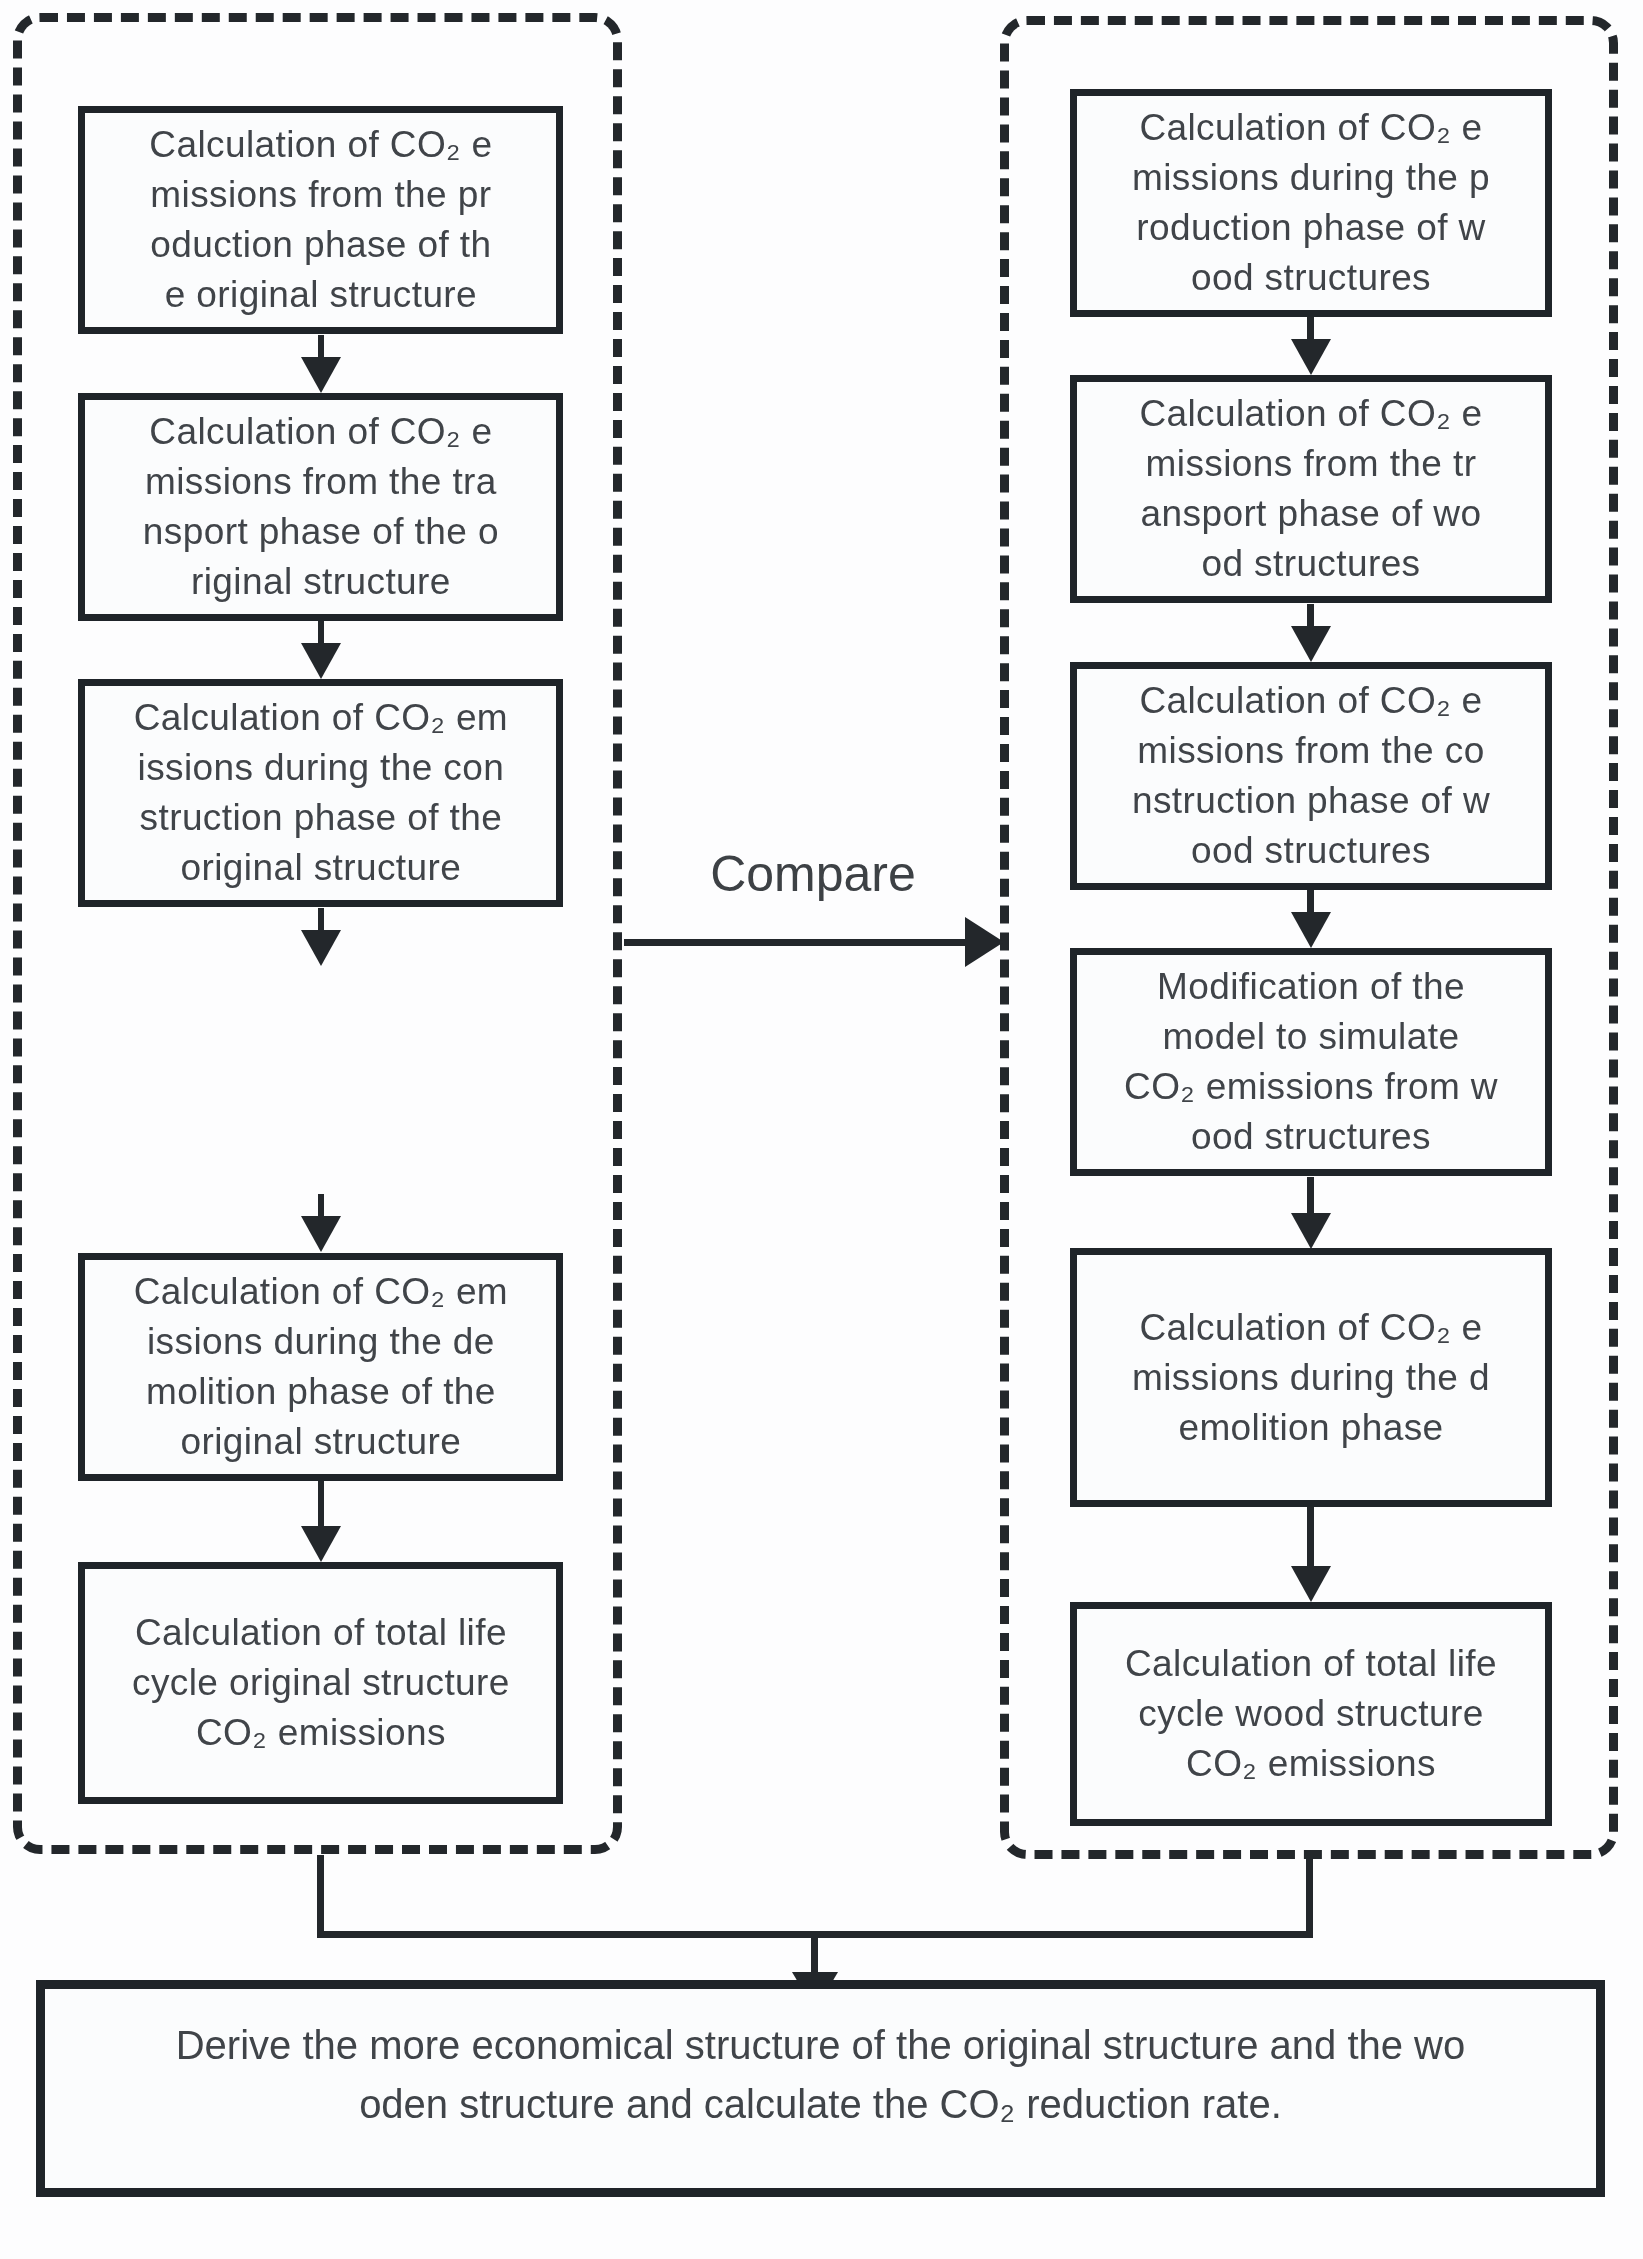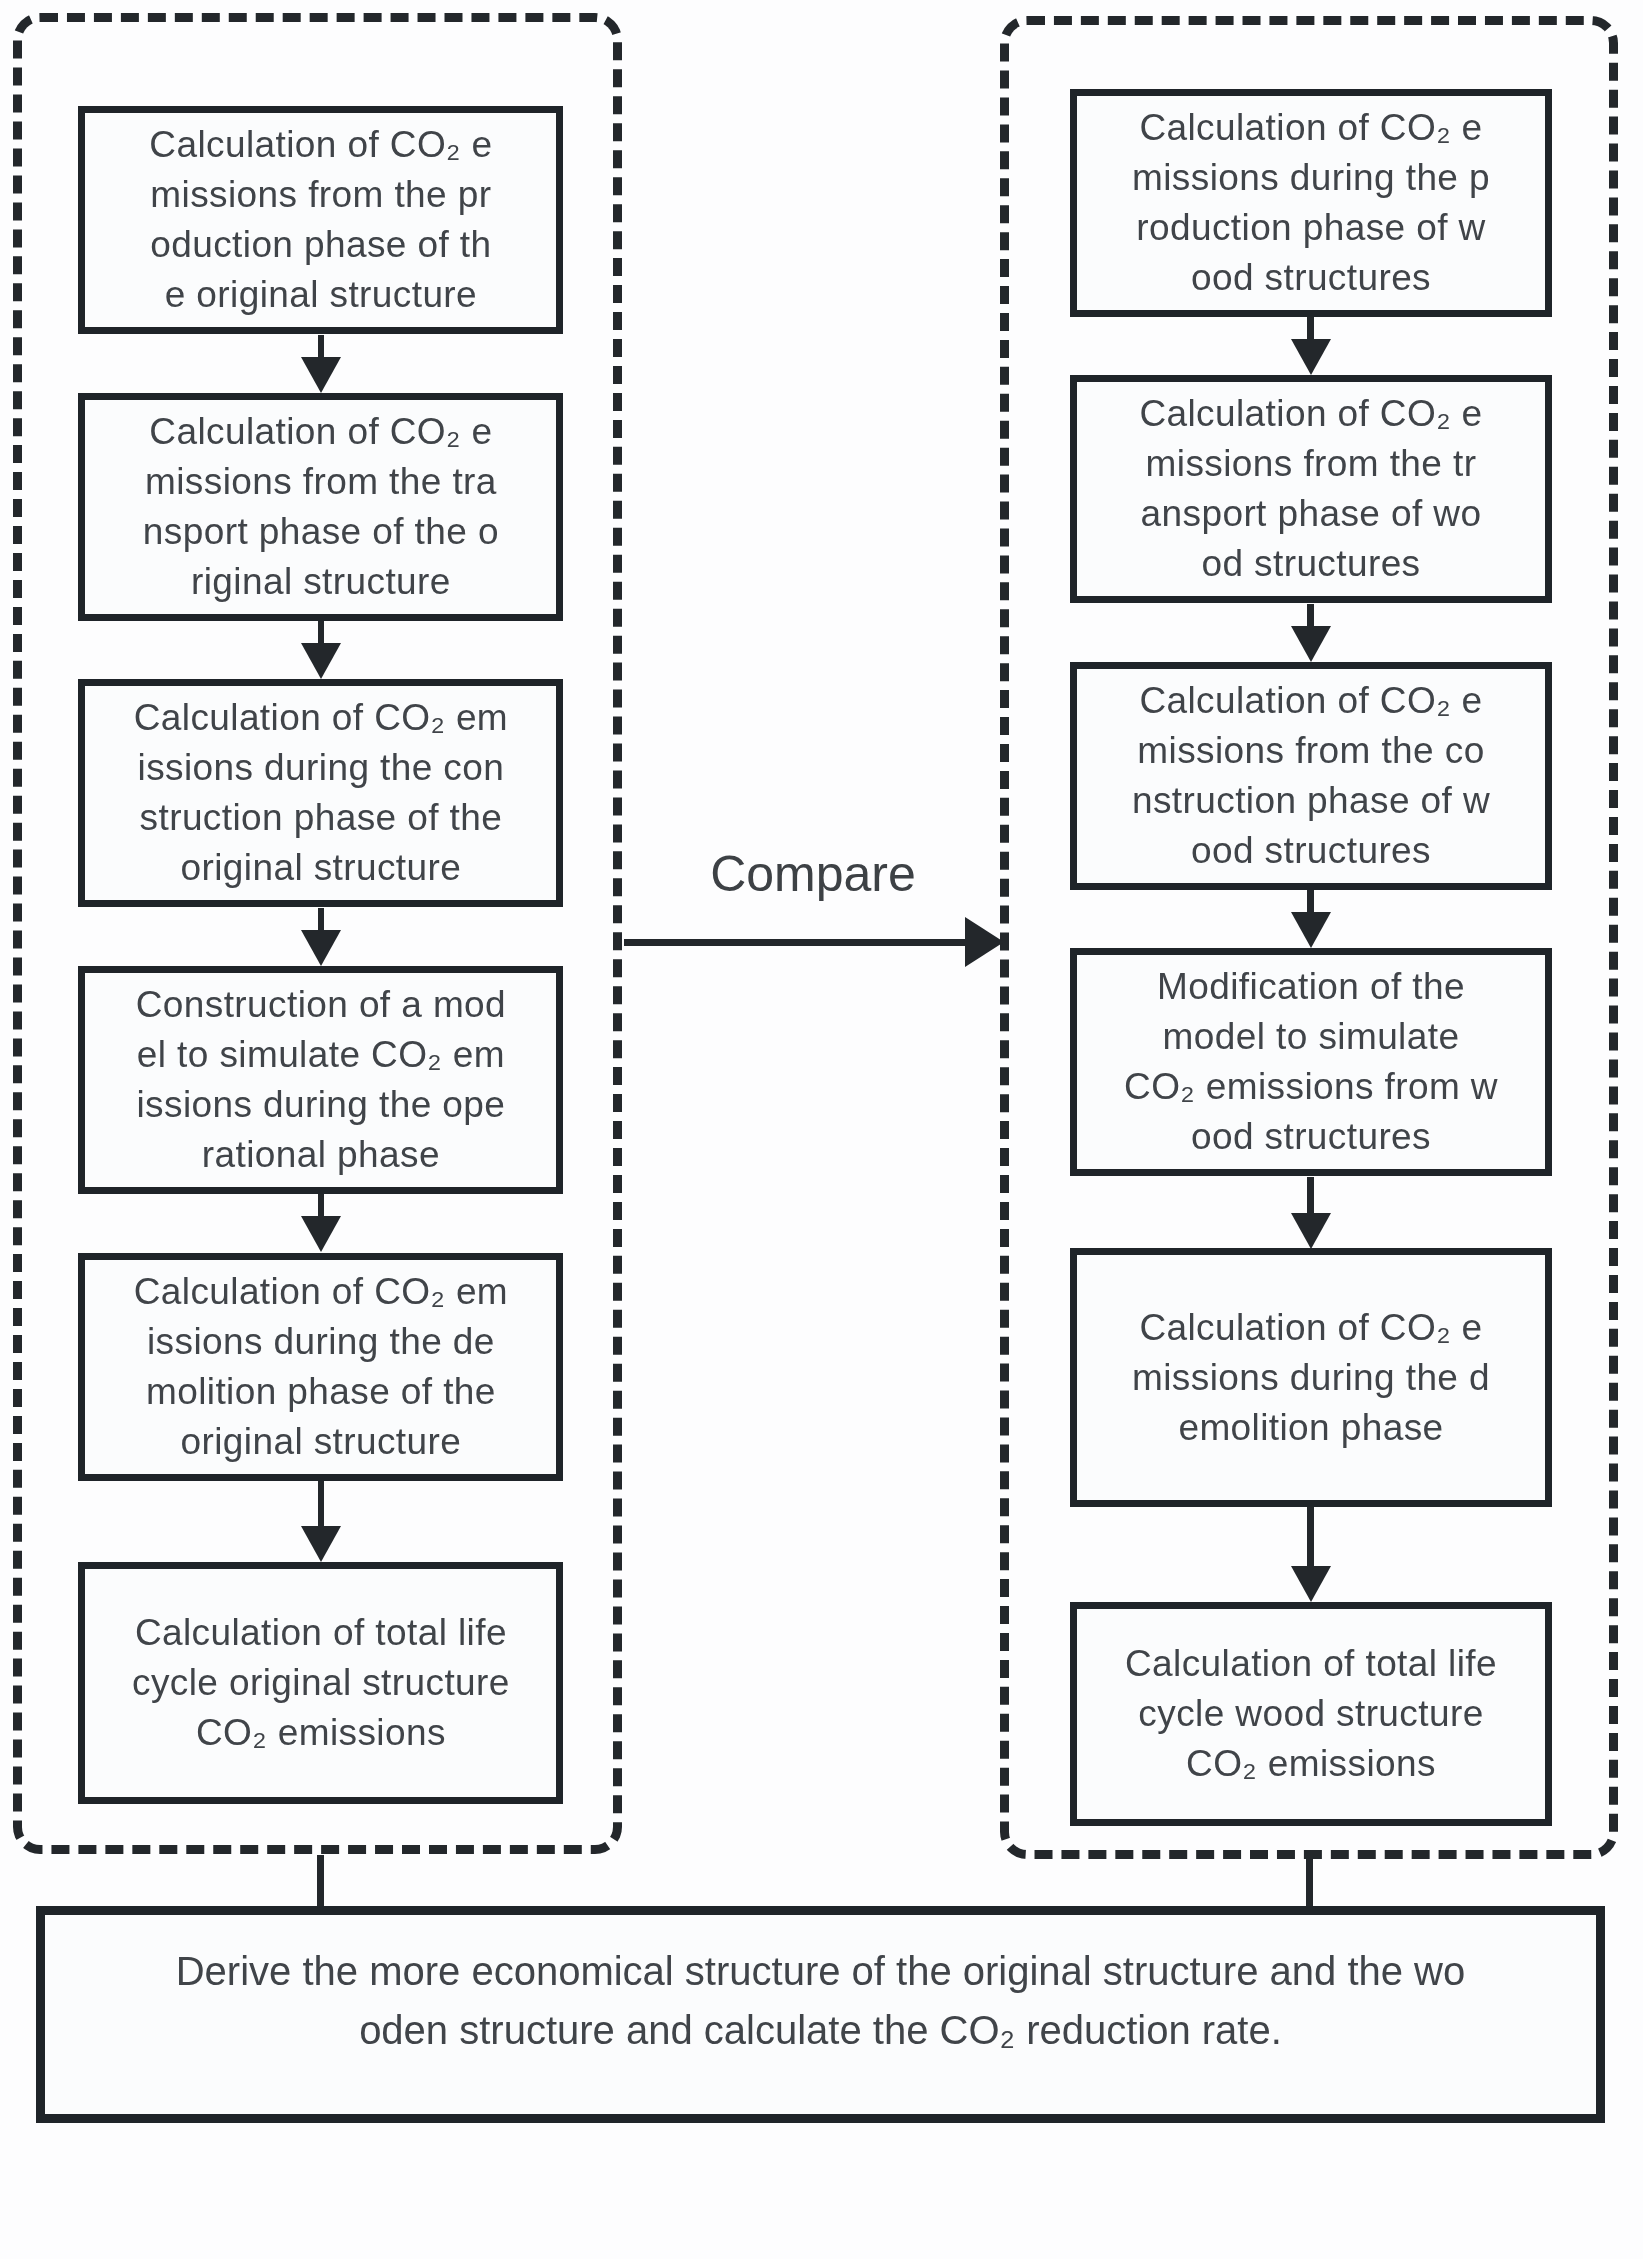--- a/index.html
+++ b/index.html
@@ -94,21 +94,21 @@
     position:absolute;left:792px;top:1972px;
     width:0;height:0;
     border-left:23px solid transparent;
     border-right:23px solid transparent;
     border-top:39px solid #23272b;
   }
 
   
   .result-box{
     position:absolute;
-    left:36px;top:1906px;width:1569px;height:217px;
+    left:36px;top:1980px;width:1569px;height:217px;
     box-sizing:border-box;
     border:9px solid #1f2429;
     background:#fbfcfd;
     display:flex;align-items:center;justify-content:center;
     padding-bottom:27px;
   }
   .result-text{
     white-space:pre-line;
     text-align:center;
     font-size:40px;
@@ -145,26 +145,20 @@
     <div class="step l3">
       <div class="step-text">Calculation of CO₂ em
 issions during the con
 struction phase of the
 original structure</div>
     </div>
     <div class="arrow-v la3">
       <div class="shaft"></div>
       <div class="head"></div>
     </div>
-    <div class="step l4">
-      <div class="step-text">Construction of a mod
-el to simulate CO₂ em
-issions during the ope
-rational phase</div>
-    </div>
     <div class="arrow-v la4">
       <div class="shaft"></div>
       <div class="head"></div>
     </div>
     <div class="step l5">
       <div class="step-text">Calculation of CO₂ em
 issions during the de
 molition phase of the
 original structure</div>
     </div>

